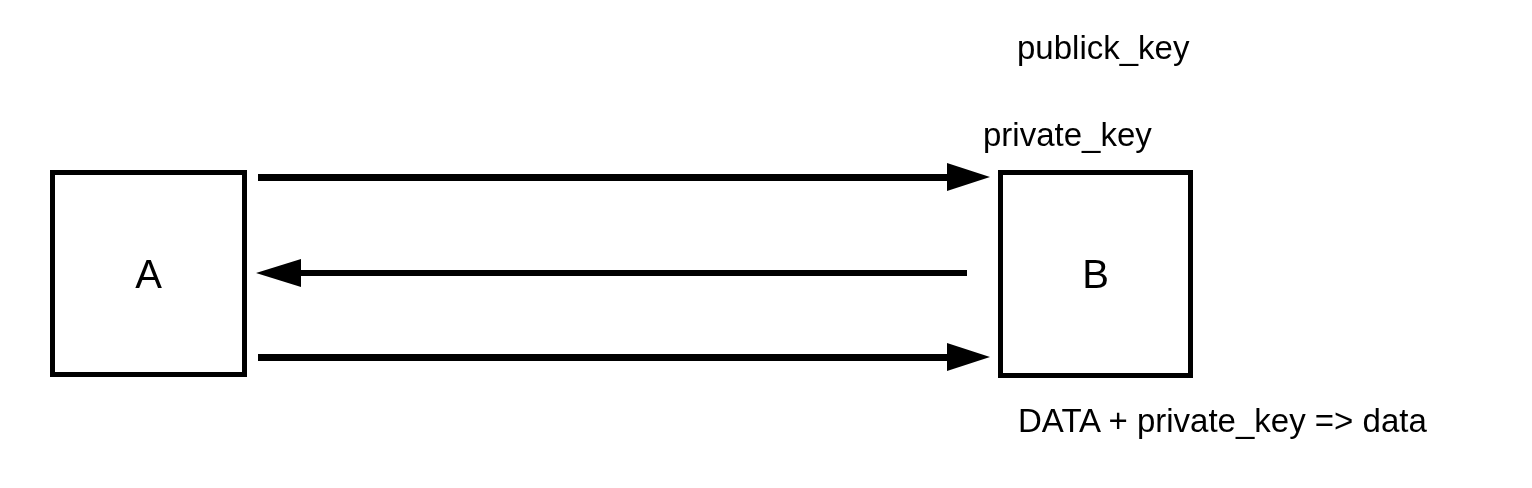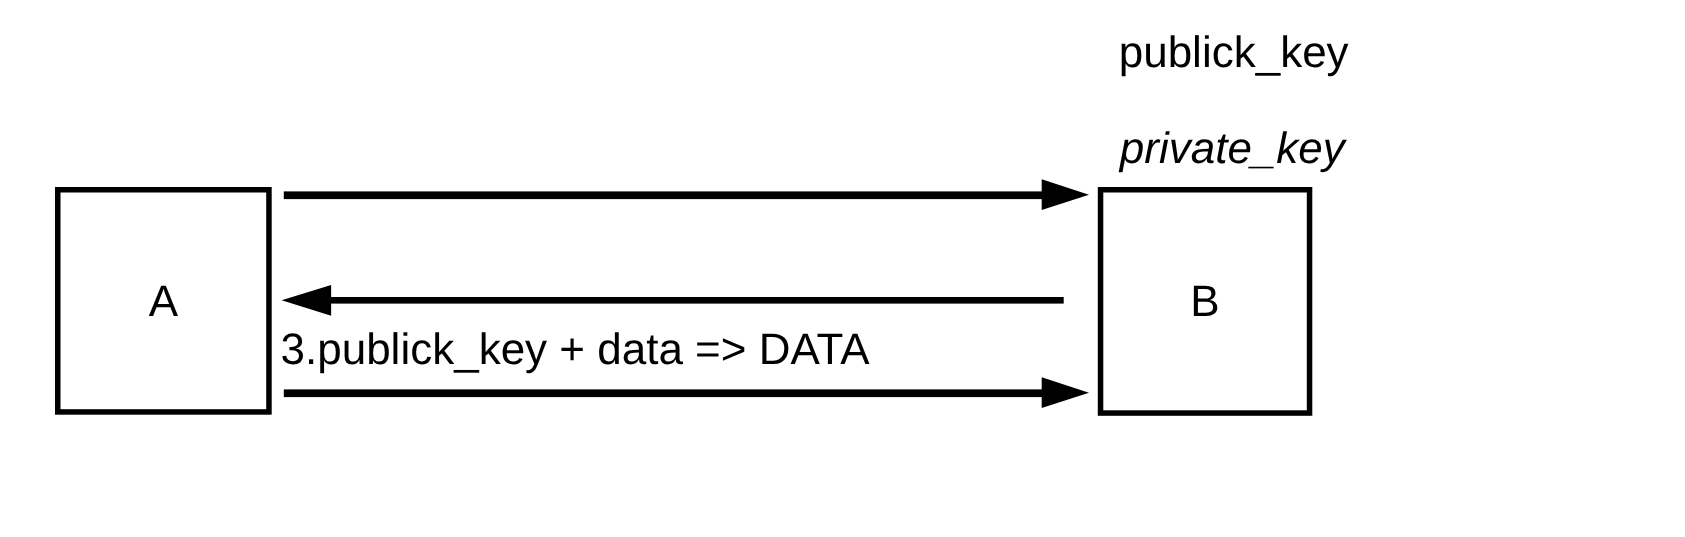--- a/index.html
+++ b/index.html
@@ -18,25 +18,25 @@
     border:5px solid var(--ink);
     background:var(--bg);
     display:flex; align-items:center; justify-content:center;
   }
   .box-a { left:50px;  top:170px; width:197px; height:207px; }
   .box-b { left:998px; top:170px; width:195px; height:208px; }
   .node-label { font-size:40px; line-height:1; }
 
   .txt {
     position:absolute;
-    font-size:40px; line-height:48px;
+    font-size:33px; line-height:48px;
     white-space:nowrap;
   }
   .key-1        { left:1017px; top:24px;  }
-  .key-2        { left:1018px; top:111px;font-style:italic; }
+  .key-2        { left:983px; top:111px; }
   .arrow1-label { left:293px;  top:121px; }
   .arrow2-label { left:647px;  top:221px; }
   .arrow3-label { left:255px;  top:294px; }
   .note         { left:1018px; top:397px; }
 
   .shaft { position:absolute; background:var(--ink); }
   .arrow1-shaft { left:258px; top:174px; width:692px; height:7px; }
   .arrow2-shaft { left:296px; top:270px; width:671px; height:6px; }
   .arrow3-shaft { left:258px; top:354px; width:692px; height:7px; }
 
@@ -70,18 +70,18 @@
 
   <div class="txt key-1">publick_key</div>
   <div class="txt key-2">private_key</div>
 
   <div class="shaft arrow1-shaft"></div>
   <div class="head head-right arrow1-head"></div>
 
   <div class="shaft arrow2-shaft"></div>
   <div class="head head-left arrow2-head"></div>
 
-  <div class="txt arrow3-label">3.publick_key + data =&gt; DATA</div>
   <div class="shaft arrow3-shaft"></div>
   <div class="head head-right arrow3-head"></div>
 
+  <div class="txt note">DATA + private_key =&gt; data</div>
 
 </div>
 
 </body></html>

